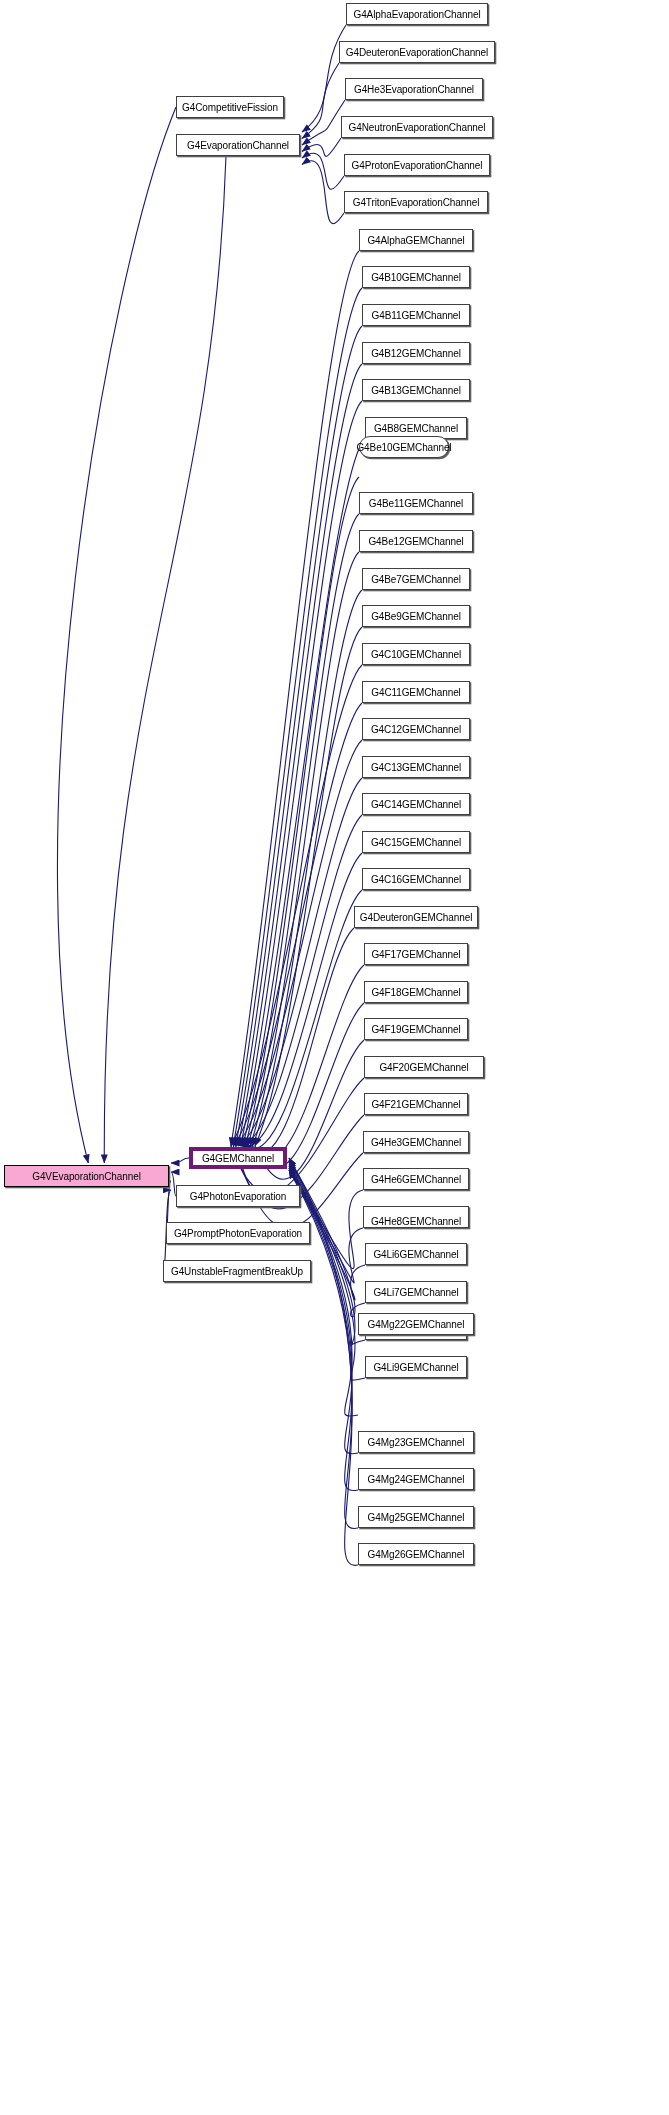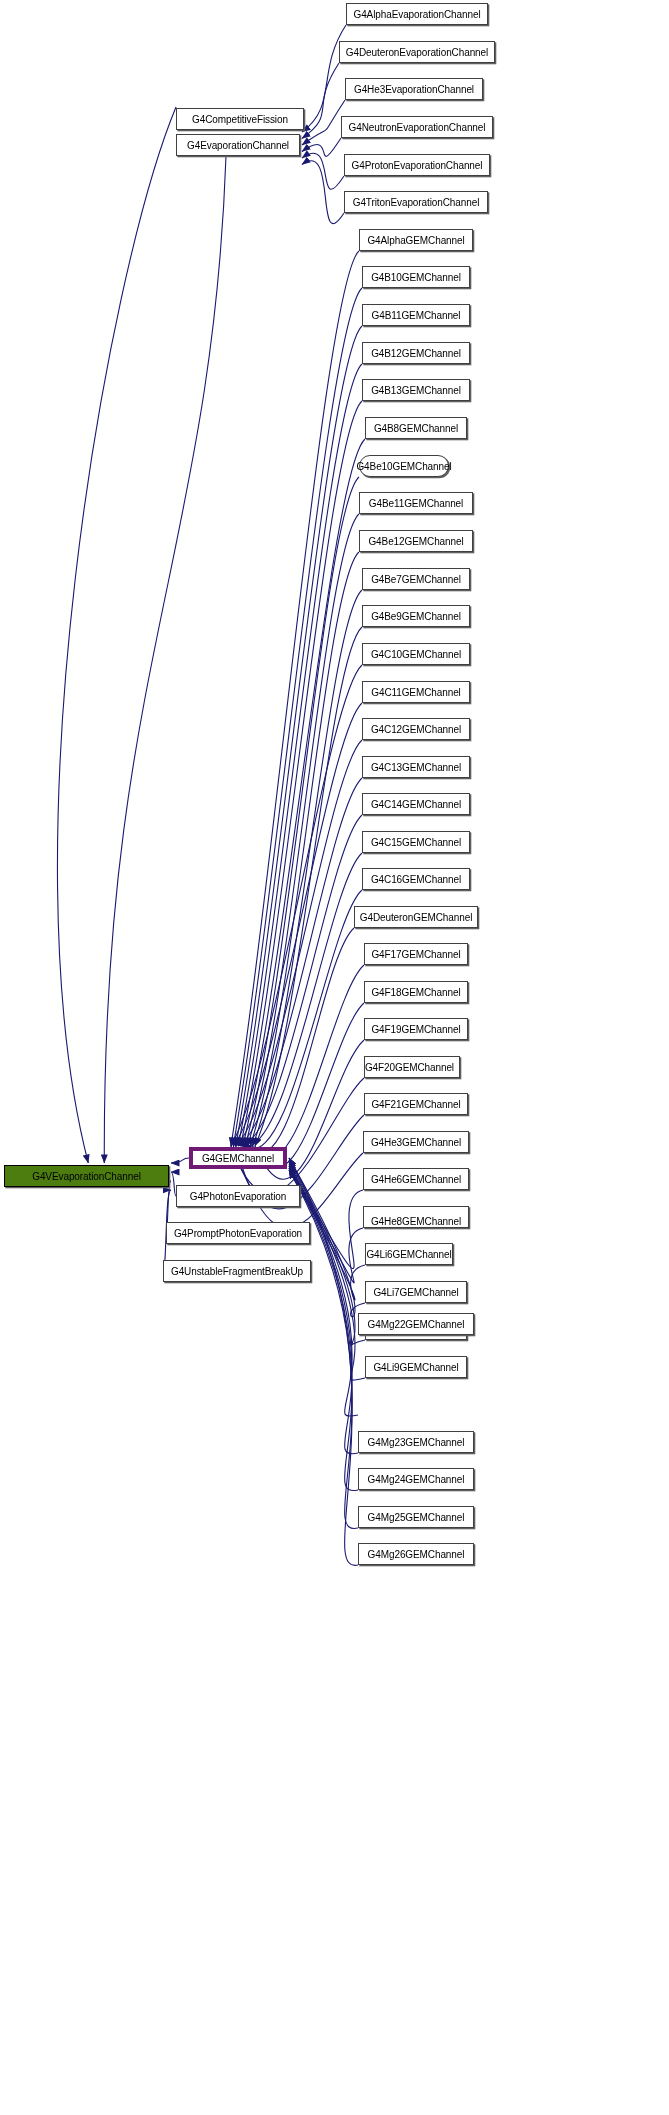--- a/index.html
+++ b/index.html
@@ -34,21 +34,21 @@
     color: #000000;
     font-size: 10px;
     line-height: 11px;
     letter-spacing: -0.1px;
     white-space: nowrap;
     height: 22px;
     box-shadow: 1.3px 1.3px 0 0 #606060;
     z-index: 5;
   }
   .node.root {
-    background: #4d7c0f;
+    background: #f9a8d4;
     border: 1px solid #000000;
     box-shadow: 1.3px 1.3px 0 0 #606060;
   }
   .node.current {
     border: 4px solid #701a75;
     background: #ffffff;
     box-shadow: none;
   }
   .node-label {
     display: block;
@@ -116,21 +116,21 @@
         <path d="M358,1528 C312,1538 409,1380 289,1170" marker-end="url(#arrhead)"></path>
         <path d="M358,1565 C312,1575 409,1368 289,1158" marker-end="url(#arrhead)"></path>
       </g>
   </svg>
 
   <div class="node root" id="root-node" style="left: 4px; top: 1165px; width: 165px;">
     <span class="node-label">G4VEvaporationChannel</span>
   </div>
 
   <div id="level1-group">
-      <div class="node" style="left: 176px; top: 96px; width: 128px; margin-top: 12px;">
+      <div class="node" style="left: 176px; top: 96px; width: 108px;">
         <span class="node-label">G4CompetitiveFission</span>
       </div>
       <div class="node" style="left: 176px; top: 134px; width: 124px;">
         <span class="node-label">G4EvaporationChannel</span>
       </div>
       <div class="node current" style="left: 189px; top: 1147px; width: 98px;">
         <span class="node-label">G4GEMChannel</span>
       </div>
       <div class="node" style="left: 176px; top: 1185px; width: 124px;">
         <span class="node-label">G4PhotonEvaporation</span>
@@ -176,21 +176,21 @@
       </div>
       <div class="node" style="left: 362px; top: 342px; width: 108px;">
         <span class="node-label">G4B12GEMChannel</span>
       </div>
       <div class="node" style="left: 362px; top: 379px; width: 108px;">
         <span class="node-label">G4B13GEMChannel</span>
       </div>
       <div class="node" style="left: 365px; top: 417px; width: 102px;">
         <span class="node-label">G4B8GEMChannel</span>
       </div>
-      <div class="node" style="left: 359px; top: 455px; width: 90px; border-radius: 11px;">
+      <div class="node" style="left: 359px; top: 436px; width: 90px; border-radius: 11px;">
         <span class="node-label">G4Be10GEMChannel</span>
       </div>
       <div class="node" style="left: 359px; top: 492px; width: 114px;">
         <span class="node-label">G4Be11GEMChannel</span>
       </div>
       <div class="node" style="left: 359px; top: 530px; width: 114px;">
         <span class="node-label">G4Be12GEMChannel</span>
       </div>
       <div class="node" style="left: 362px; top: 568px; width: 108px;">
         <span class="node-label">G4Be7GEMChannel</span>
@@ -224,36 +224,36 @@
       </div>
       <div class="node" style="left: 364px; top: 943px; width: 104px;">
         <span class="node-label">G4F17GEMChannel</span>
       </div>
       <div class="node" style="left: 364px; top: 981px; width: 104px;">
         <span class="node-label">G4F18GEMChannel</span>
       </div>
       <div class="node" style="left: 364px; top: 1018px; width: 104px;">
         <span class="node-label">G4F19GEMChannel</span>
       </div>
-      <div class="node" style="left: 364px; top: 1056px; width: 96px; justify-content: flex-end;">
+      <div class="node" style="left: 364px; top: 1056px; width: 120px;">
         <span class="node-label">G4F20GEMChannel</span>
       </div>
       <div class="node" style="left: 364px; top: 1093px; width: 104px;">
         <span class="node-label">G4F21GEMChannel</span>
       </div>
       <div class="node" style="left: 363px; top: 1131px; width: 106px;">
         <span class="node-label">G4He3GEMChannel</span>
       </div>
       <div class="node" style="left: 363px; top: 1168px; width: 106px;">
         <span class="node-label">G4He6GEMChannel</span>
       </div>
       <div class="node" style="left: 363px; top: 1206px; width: 106px; align-items: flex-end;">
         <span class="node-label">G4He8GEMChannel</span>
       </div>
-      <div class="node" style="left: 365px; top: 1243px; width: 88px;">
+      <div class="node" style="left: 365px; top: 1243px; width: 102px;">
         <span class="node-label">G4Li6GEMChannel</span>
       </div>
       <div class="node" style="left: 365px; top: 1281px; width: 102px;">
         <span class="node-label">G4Li7GEMChannel</span>
       </div>
       <div class="node" style="left: 365px; top: 1318px; width: 102px;">
         <span class="node-label">G4Li8GEMChannel</span>
       </div>
       <div class="node" style="left: 365px; top: 1356px; width: 102px;">
         <span class="node-label">G4Li9GEMChannel</span>

